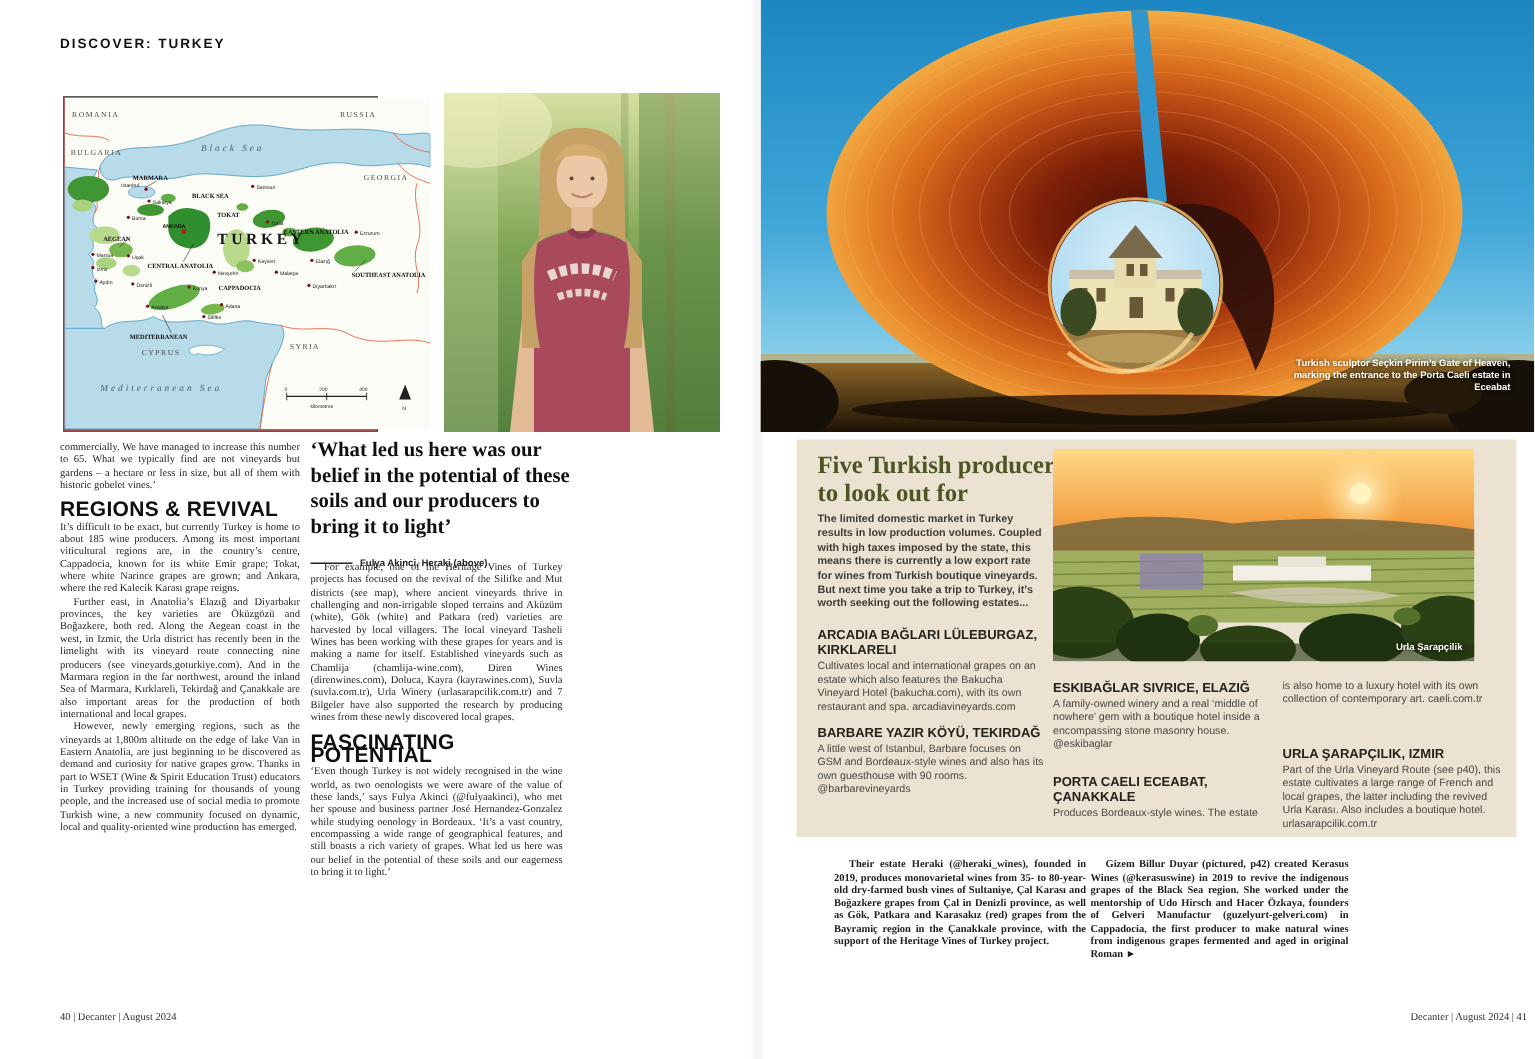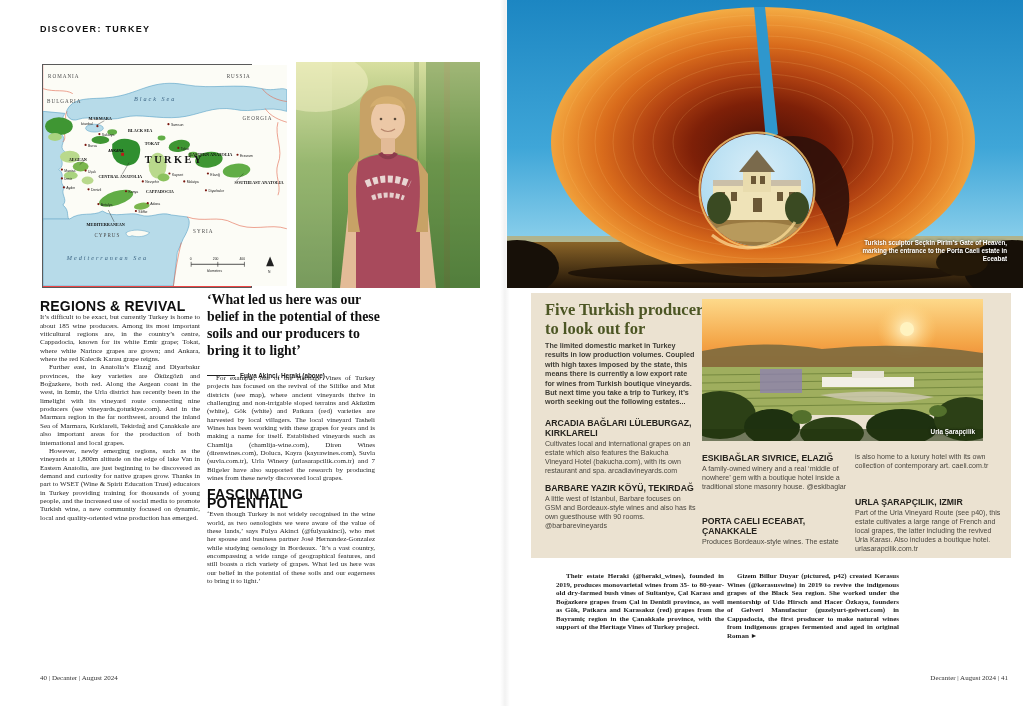--- a/index.html
+++ b/index.html
@@ -17,21 +17,21 @@
   .bodycol p.ind{text-indent:9px;}
   .subhead{font-family:"Liberation Sans",sans-serif;font-weight:bold;font-size:14px;
            letter-spacing:.2px;color:#0f0f0f;margin:8px 0 3px 0;}
   .quote{position:absolute;left:207px;top:291px;width:174px;font-weight:bold;
          font-size:13.8px;line-height:17px;color:#101010;}
   .attr{margin-top:8px;display:flex;align-items:center;gap:5px;
         font-family:"Liberation Sans",sans-serif;font-weight:bold;font-size:6.4px;color:#222;}
   .attr .dash{width:28px;height:1.2px;background:#222;}
   .footer{position:absolute;top:674px;font-size:7px;color:#333;}
   .footer-left{left:40px;}
-  .footer-right{right:15px;text-align:center;}
+  .footer-right{right:5px;text-align:center;}
   .hero{position:absolute;left:507px;top:0;width:516px;height:288px;overflow:hidden;}
   .hero-caption{position:absolute;right:16px;top:239px;width:152px;text-align:right;
     font-family:"Liberation Sans",sans-serif;font-weight:bold;font-size:6.3px;line-height:8.2px;
     color:#fff;text-shadow:0 0 3px rgba(0,0,0,.8);}
   .box{position:absolute;left:531px;top:293px;width:480px;height:265px;background:#ebe2d1;}
   .box-title{position:absolute;left:14px;top:8px;width:180px;font-weight:bold;
              font-size:16.5px;line-height:18.5px;color:#4c5624;}
   .box-intro{position:absolute;left:14px;top:48px;width:152px;font-family:"Liberation Sans",sans-serif;
              font-weight:bold;font-size:7.2px;line-height:9.4px;color:#3f3d36;}
   .entry{position:absolute;width:150px;}
@@ -267,20 +267,21 @@
         <path d="M76,136 Q92,130 108,136" stroke="#f0e6e0" stroke-width="5" stroke-dasharray="4 2" fill="none" opacity="0.85"></path>
         <path d="M52,150 L44,226 L60,226 L60,156 Z" fill="#e3bb97"></path>
         <path d="M132,150 L140,226 L124,226 L124,156 Z" fill="#e3bb97"></path>
         <path d="M63,96 C58,120 60,150 64,170 L52,170 L52,112 Z" fill="#c7a266"></path>
         <path d="M121,96 C126,120 124,150 120,170 L132,170 L132,112 Z" fill="#c7a266"></path>
       </g>
     </svg>
   </div>
 
   <div class="bodycol" style="left:40px;top:294px;width:160px;">
+    <p>commercially. We have managed to increase this number to 65. What we typically find are not vineyards but gardens – a hectare or less in size, but all of them with historic gobelet vines.’</p>
     <div class="subhead">REGIONS &amp; REVIVAL</div>
     <p>It’s difficult to be exact, but currently Turkey is home to about 185 wine producers. Among its most important viticultural regions are, in the country’s centre, Cappadocia, known for its white Emir grape; Tokat, where white Narince grapes are grown; and Ankara, where the red Kalecik Karası grape reigns.</p>
     <p class="ind">Further east, in Anatolia’s Elazığ and Diyarbakır provinces, the key varieties are Öküzgözü and Boğazkere, both red. Along the Aegean coast in the west, in Izmir, the Urla district has recently been in the limelight with its vineyard route connecting nine producers (see vineyards.goturkiye.com). And in the Marmara region in the far northwest, around the inland Sea of Marmara, Kırklareli, Tekirdağ and Çanakkale are also important areas for the production of both international and local grapes.</p>
     <p class="ind">However, newly emerging regions, such as the vineyards at 1,800m altitude on the edge of lake Van in Eastern Anatolia, are just beginning to be discovered as demand and curiosity for native grapes grow. Thanks in part to WSET (Wine &amp; Spirit Education Trust) educators in Turkey providing training for thousands of young people, and the increased use of social media to promote Turkish wine, a new community focused on dynamic, local and quality-oriented wine production has emerged.</p>
   </div>
 
   <div class="quote">
     <div>‘What led us here was our belief in the potential of these soils and our producers to bring it to light’</div>
     <div class="attr">
       <span class="dash"></span>
@@ -382,21 +383,21 @@
     <div class="entry" style="left:14px;top:125px;width:152px;">
       <p class="entry-name">ARCADIA BAĞLARI LÜLEBURGAZ, KIRKLARELI</p>
       <p class="entry-body">Cultivates local and international grapes on an estate which also features the Bakucha Vineyard Hotel (bakucha.com), with its own restaurant and spa. arcadiavineyards.com</p>
     </div>
     <div class="entry" style="left:14px;top:190px;width:152px;">
       <p class="entry-name">BARBARE YAZIR KÖYÜ, TEKIRDAĞ</p>
       <p class="entry-body">A little west of Istanbul, Barbare focuses on GSM and Bordeaux-style wines and also has its own guesthouse with 90 rooms. @barbarevineyards</p>
     </div>
     <div class="entry" style="left:171px;top:160px;width:145px;">
       <p class="entry-name">ESKIBAĞLAR SIVRICE, ELAZIĞ</p>
-      <p class="entry-body">A family-owned winery and a real ‘middle of nowhere’ gem with a boutique hotel inside a traditional stone masonry house. @eskibaglar</p>
+      <p class="entry-body">A family-owned winery and a real ‘middle of nowhere’ gem with a boutique hotel inside a encompassing stone masonry house. @eskibaglar</p>
     </div>
     <div class="entry" style="left:171px;top:223px;width:145px;">
       <p class="entry-name">PORTA CAELI ECEABAT, ÇANAKKALE</p>
       <p class="entry-body">Produces Bordeaux-style wines. The estate</p>
     </div>
     <div class="entry" style="left:324px;top:160px;width:150px;">
       <p class="entry-body">is also home to a luxury hotel with its own collection of contemporary art. caeli.com.tr</p>
     </div>
     <div class="entry" style="left:324px;top:204px;width:150px;">
       <p class="entry-name">URLA ŞARAPÇILIK, IZMIR</p>

